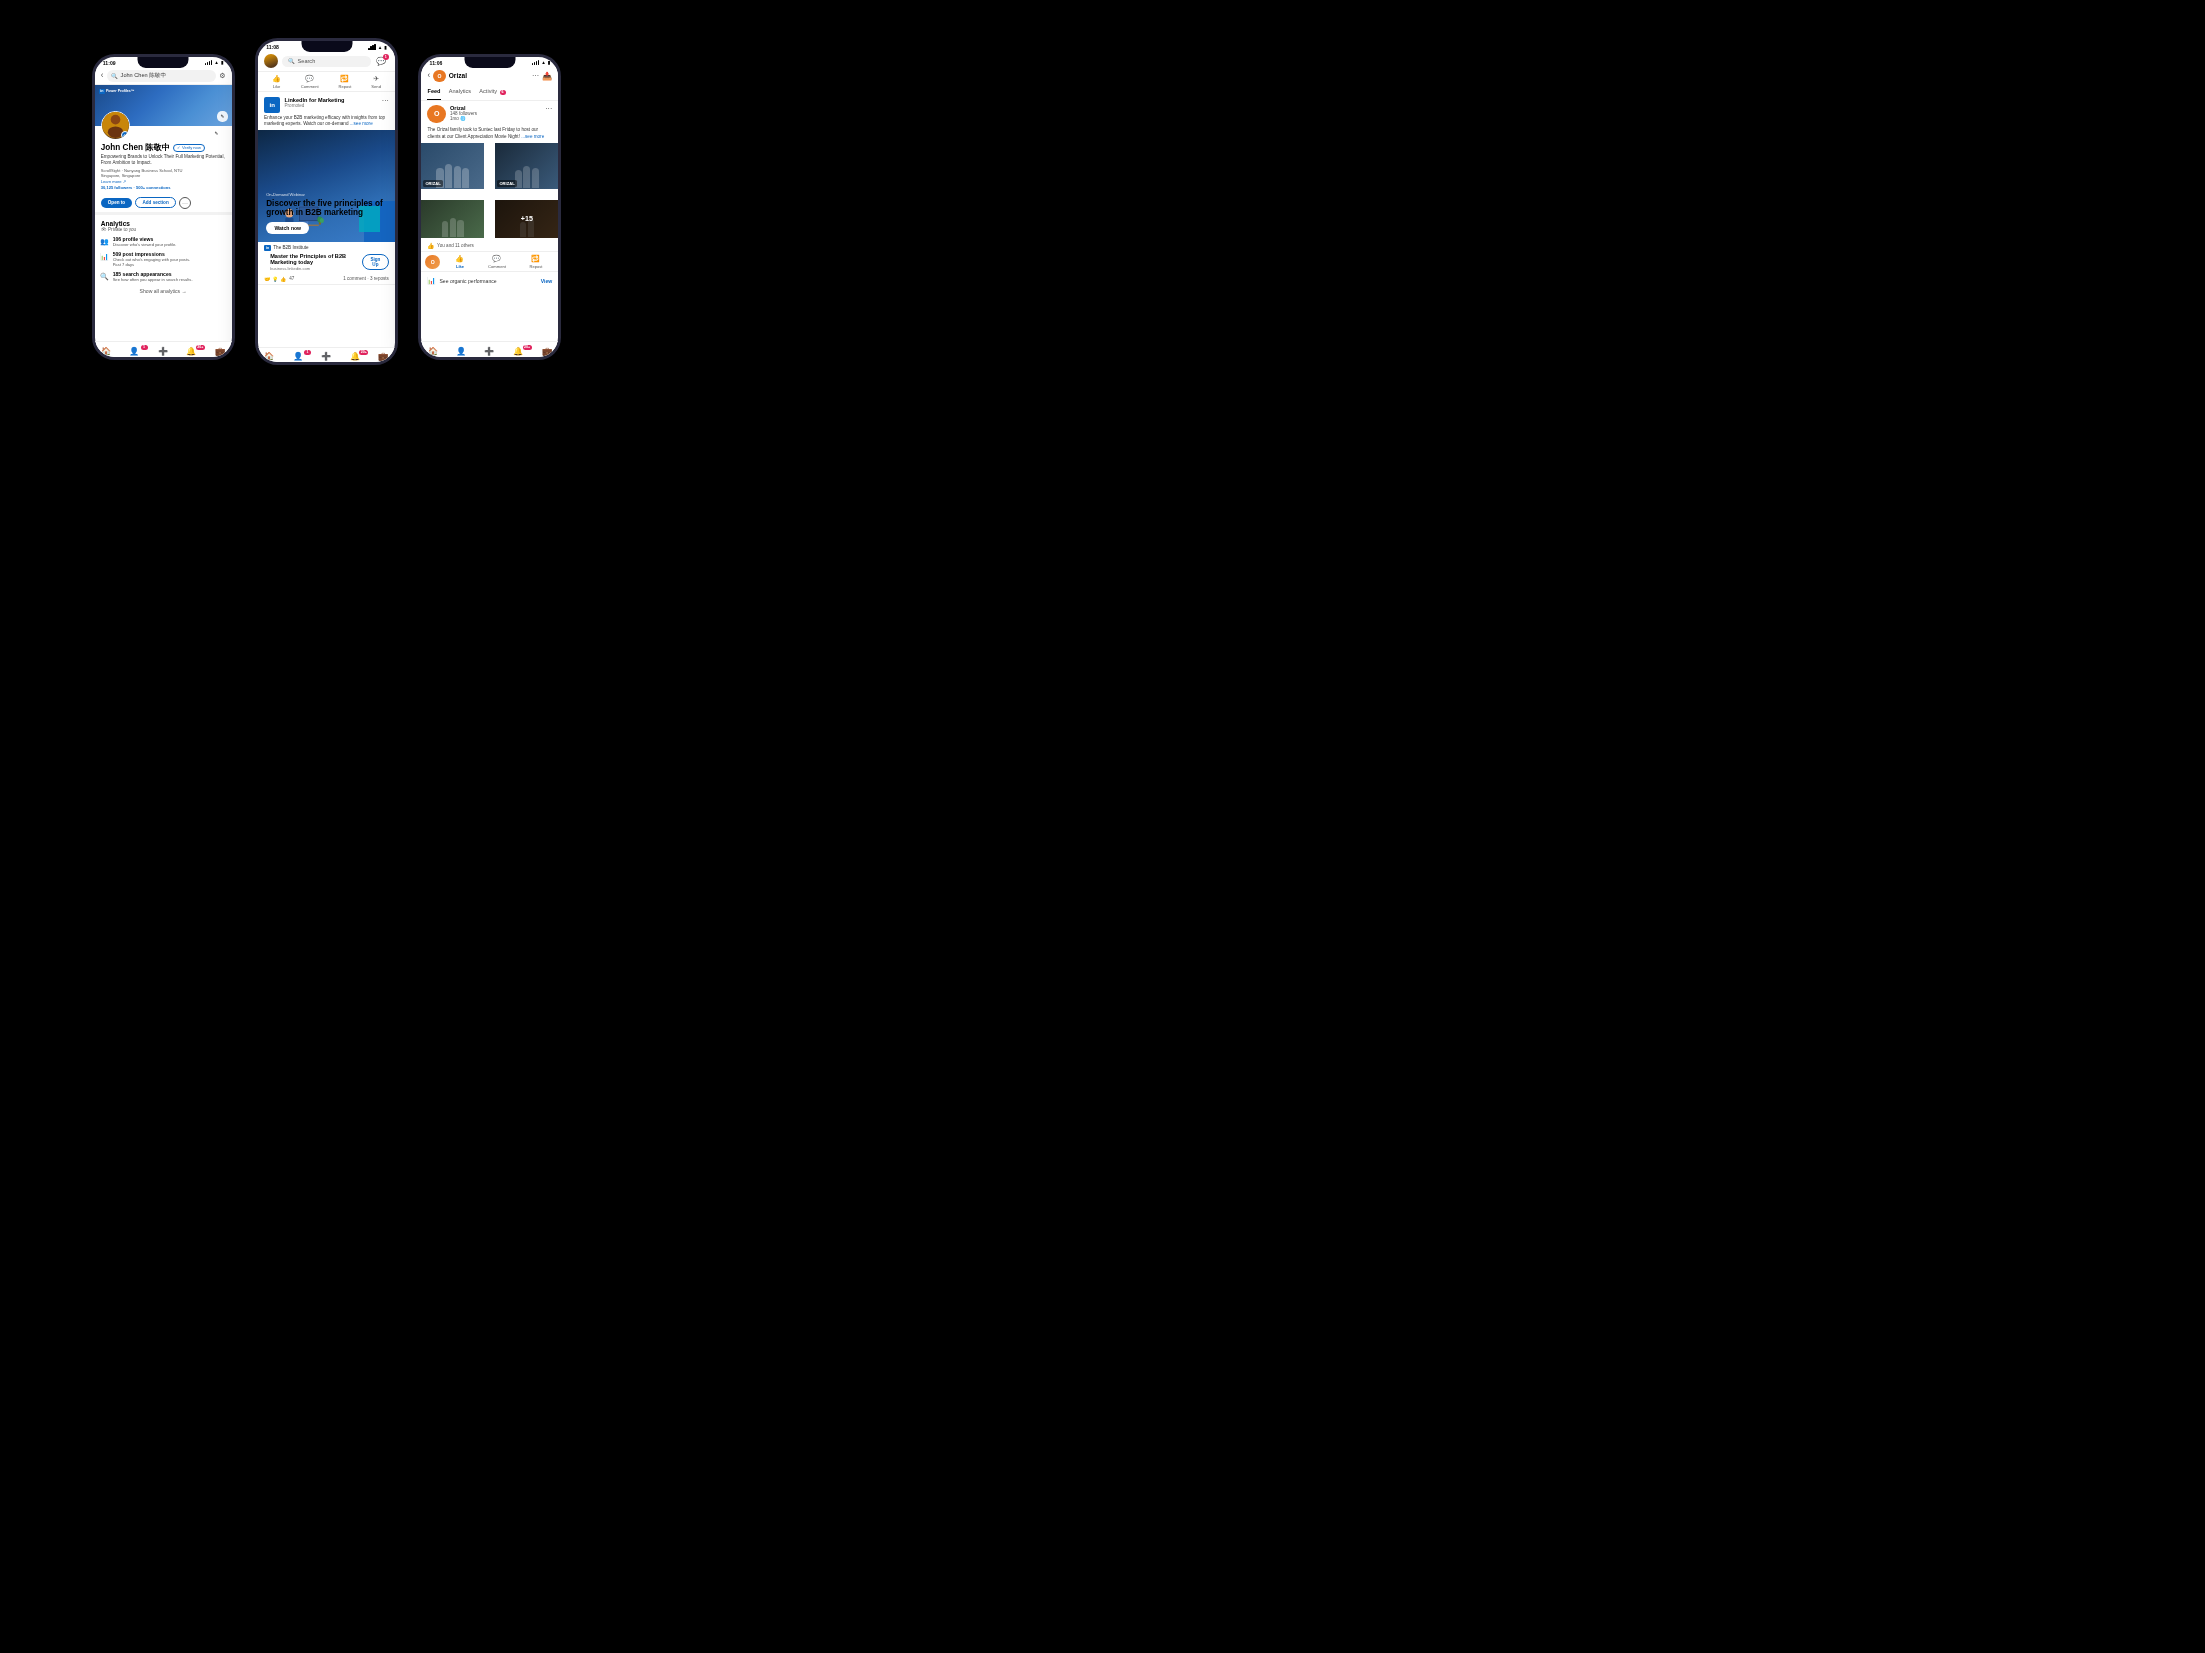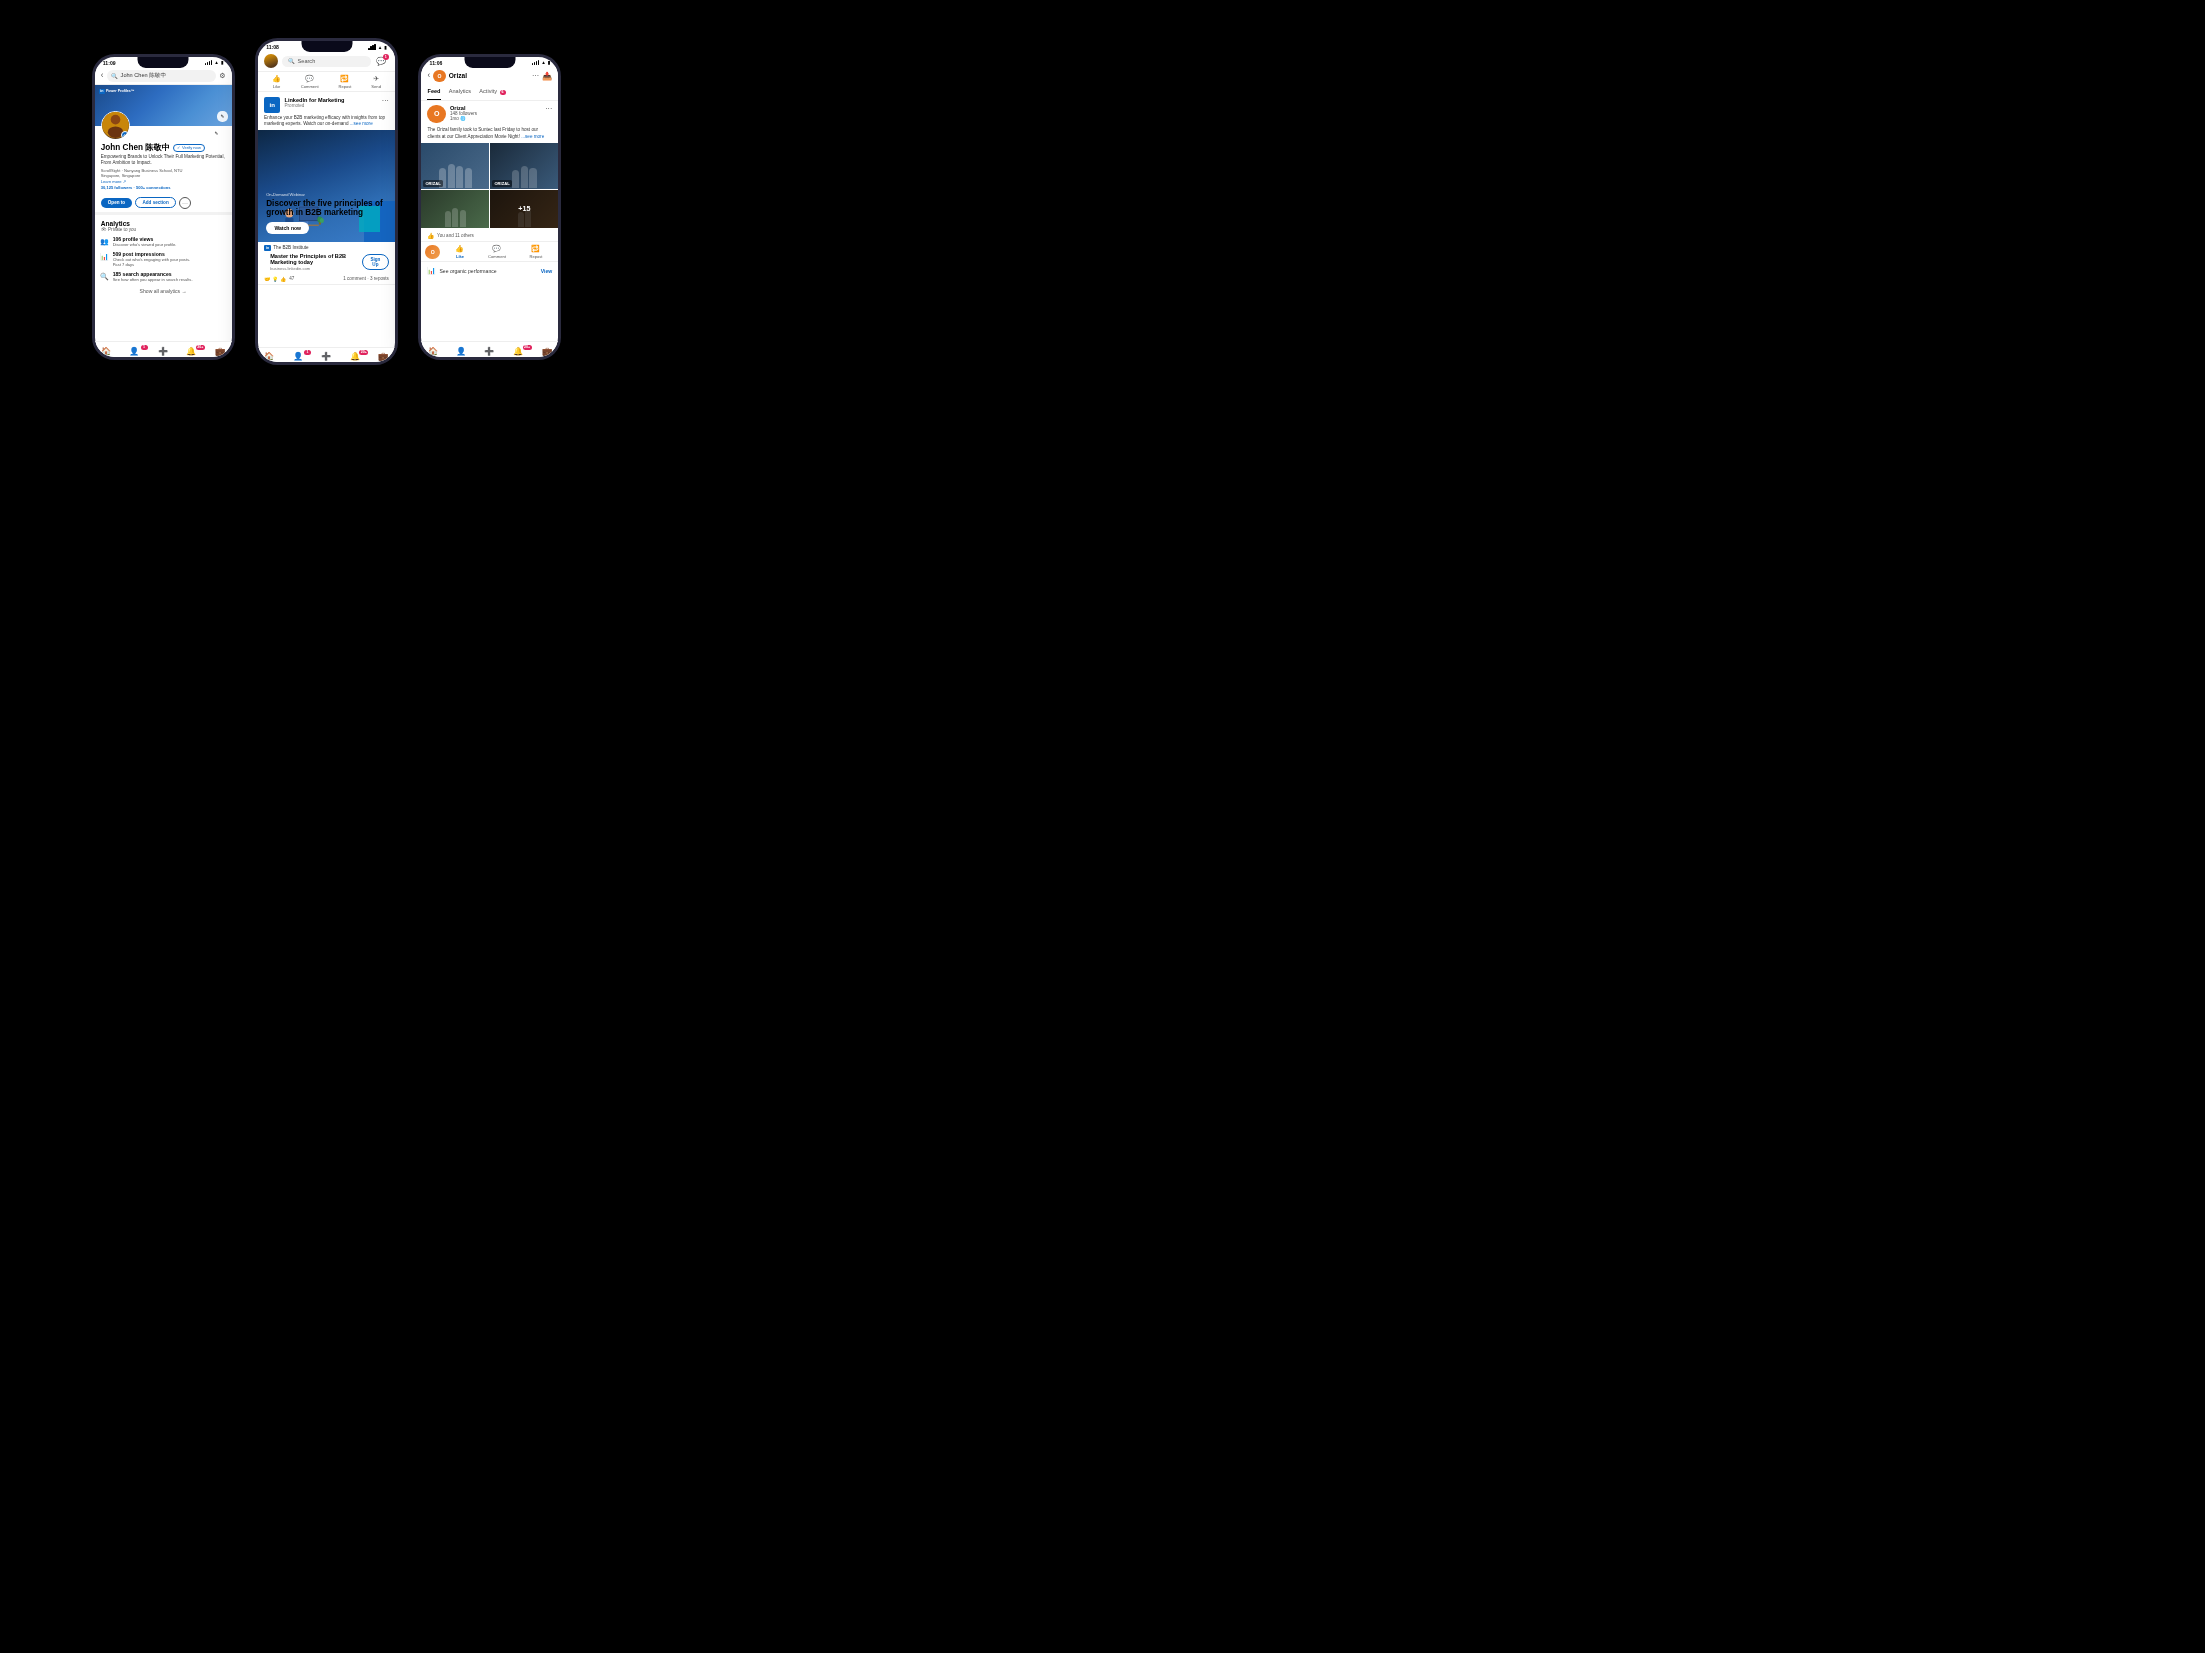--- a/index.html
+++ b/index.html
@@ -506,21 +506,21 @@
       font-size: 4.6px;
       color: #333;
       line-height: 1.4;
     }
     .p3-seemore { color: #0a66c2; }
 
     .p3-photo-grid {
       display: grid;
       grid-template-columns: 1fr 1fr;
       grid-template-rows: auto auto;
-      gap: 1px;
+      gap: 11px;
       margin: 0 0 1px;
     }
     .p3-photo {
       background: #ccc;
       position: relative;
       overflow: hidden;
     }
     .p3-photo-main {
       height: 46px;
       background: linear-gradient(135deg, #2a4a6a, #4a6a8a);

